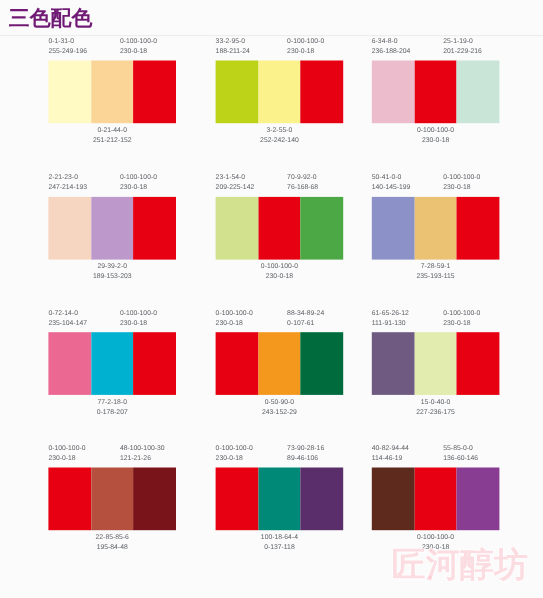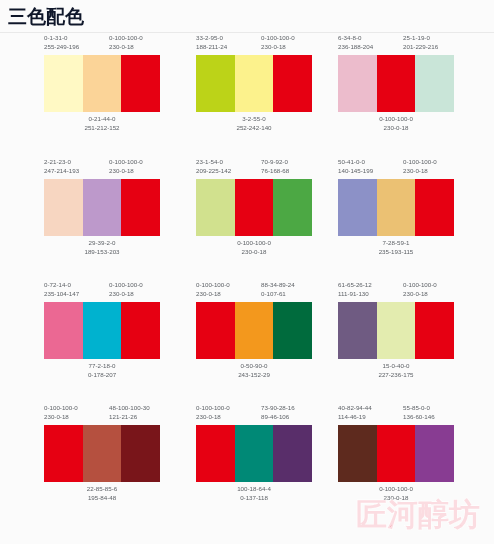--- a/index.html
+++ b/index.html
@@ -5,21 +5,21 @@
   html,body{margin:0;padding:0;}
   body{
     width:494px;height:544px;
     background:#ffffff;
     font-family:"Liberation Sans","DejaVu Sans",sans-serif;
     overflow:hidden;
     position:relative;
   }
   #page-title{
     position:absolute;left:8px;top:4px;
-    font-size:19px;font-weight:bold;color:#0f172a;
+    font-size:19px;font-weight:bold;color:#701a75;
     letter-spacing:0px;
     font-family:"DejaVu Sans",sans-serif;
   }
   #title-rule{
     position:absolute;left:0;top:32px;width:494px;height:1px;
     background:#e9e9e9;
   }
   #sheet{
     position:absolute;left:0;top:33px;width:494px;height:511px;
     background:#fbfbfb;

